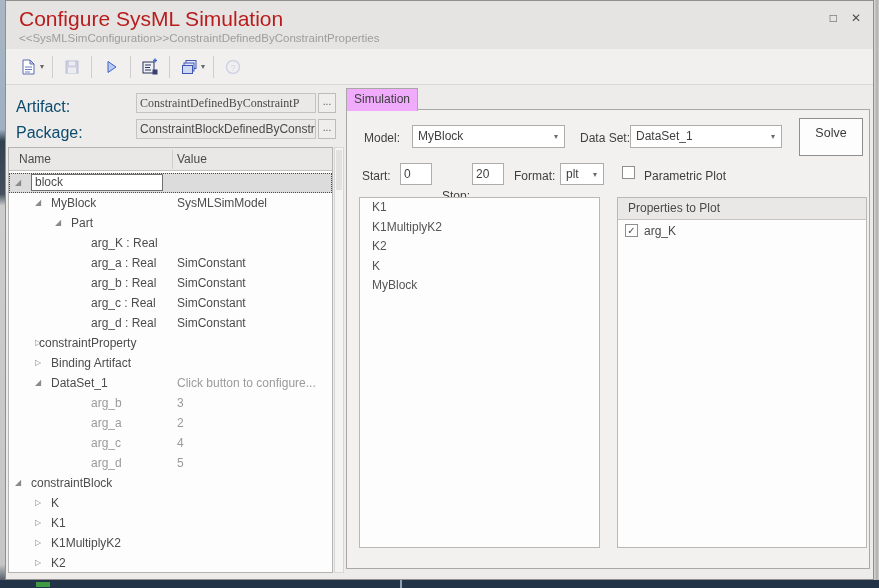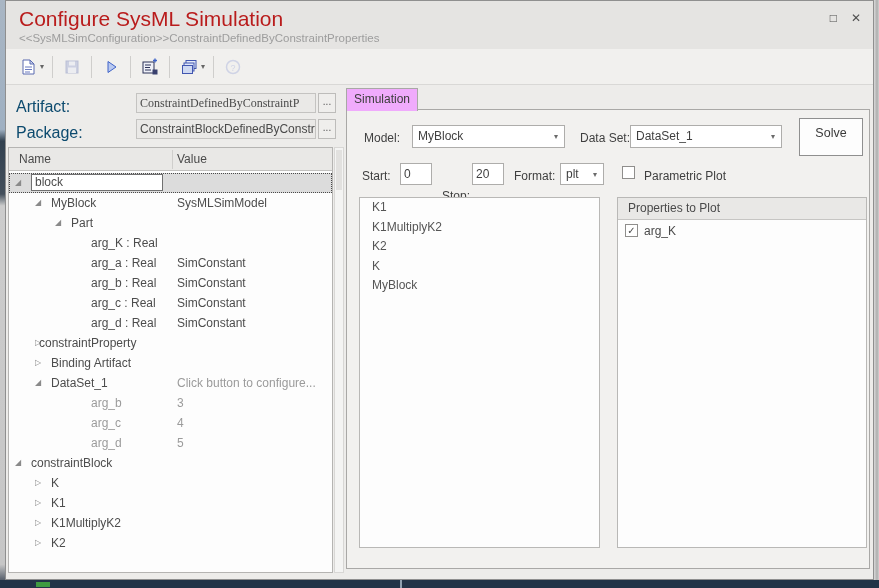--- a/index.html
+++ b/index.html
@@ -211,20 +211,24 @@
           <div class="tree-row">
             <span class="tw" style="left: 26px;">◢</span>
             <span class="tn" style="left: 42px;">DataSet_1</span>
             <span class="tv muted">Click button to configure...</span>
           </div>
           <div class="tree-row">
             <span class="tn muted" style="left: 82px;">arg_b</span>
             <span class="tv muted">3</span>
           </div>
           <div class="tree-row">
+            <span class="tn muted" style="left: 82px;">arg_a</span>
+            <span class="tv muted">2</span>
+          </div>
+          <div class="tree-row">
             <span class="tn muted" style="left: 82px;">arg_c</span>
             <span class="tv muted">4</span>
           </div>
           <div class="tree-row">
             <span class="tn muted" style="left: 82px;">arg_d</span>
             <span class="tv muted">5</span>
           </div>
           <div class="tree-row">
             <span class="tw" style="left: 6px;">◢</span>
             <span class="tn" style="left: 22px;">constraintBlock</span>

